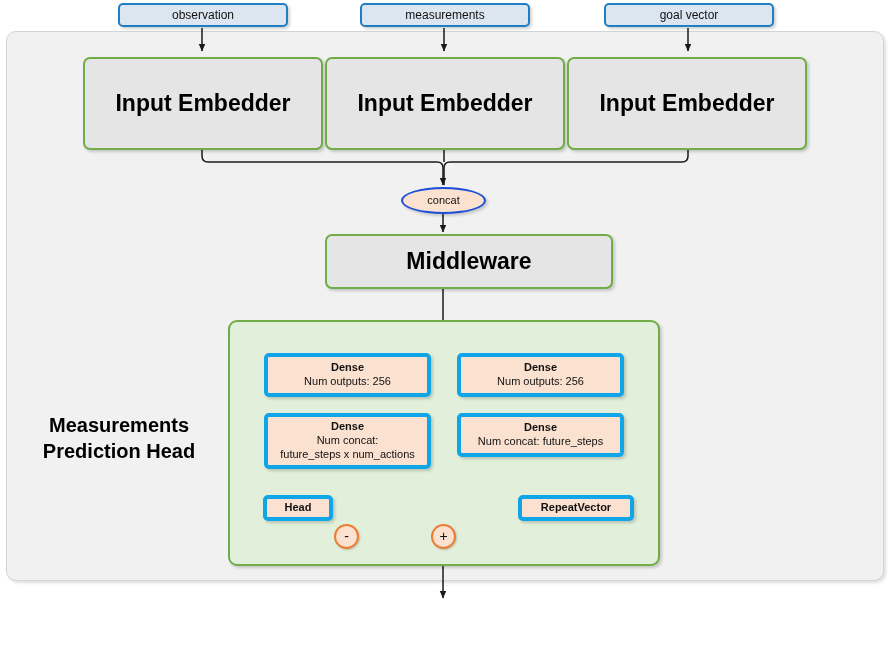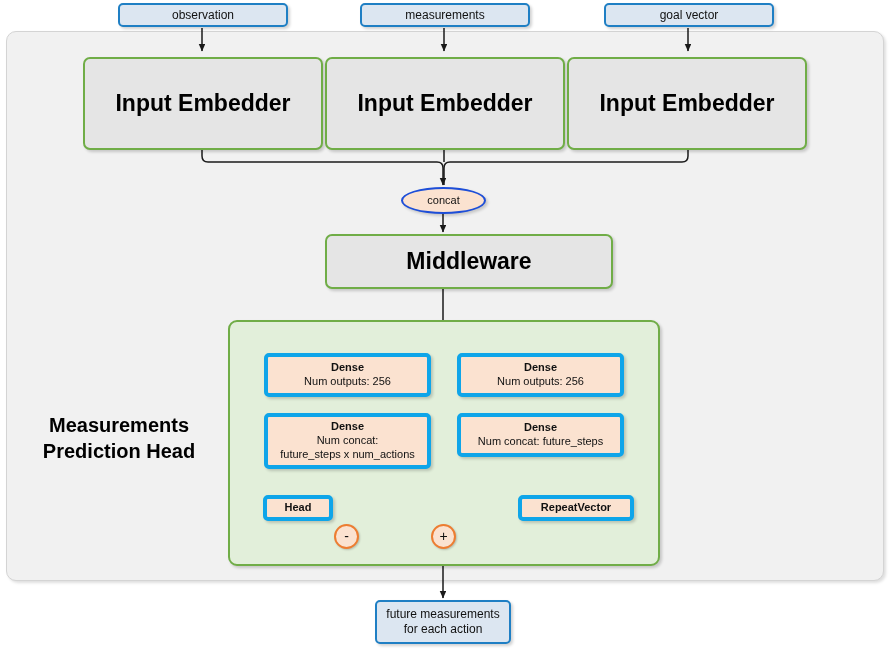--- a/index.html
+++ b/index.html
@@ -227,18 +227,14 @@
   </div>
 
   <div class="node op-circle" style="left:334px; top:524px; width:25px; height:25px;">
     <span>-</span>
   </div>
 
   <div class="node op-circle" style="left:431px; top:524px; width:25px; height:25px;">
     <span>+</span>
   </div>
 
-  <div class="node io-box" style="left:375px; top:600px; width:136px; height:44px; white-space:pre-line;">
-    <span>future measurements
-for each action</span>
-  </div>
 
 </div>
 
 </body></html>

